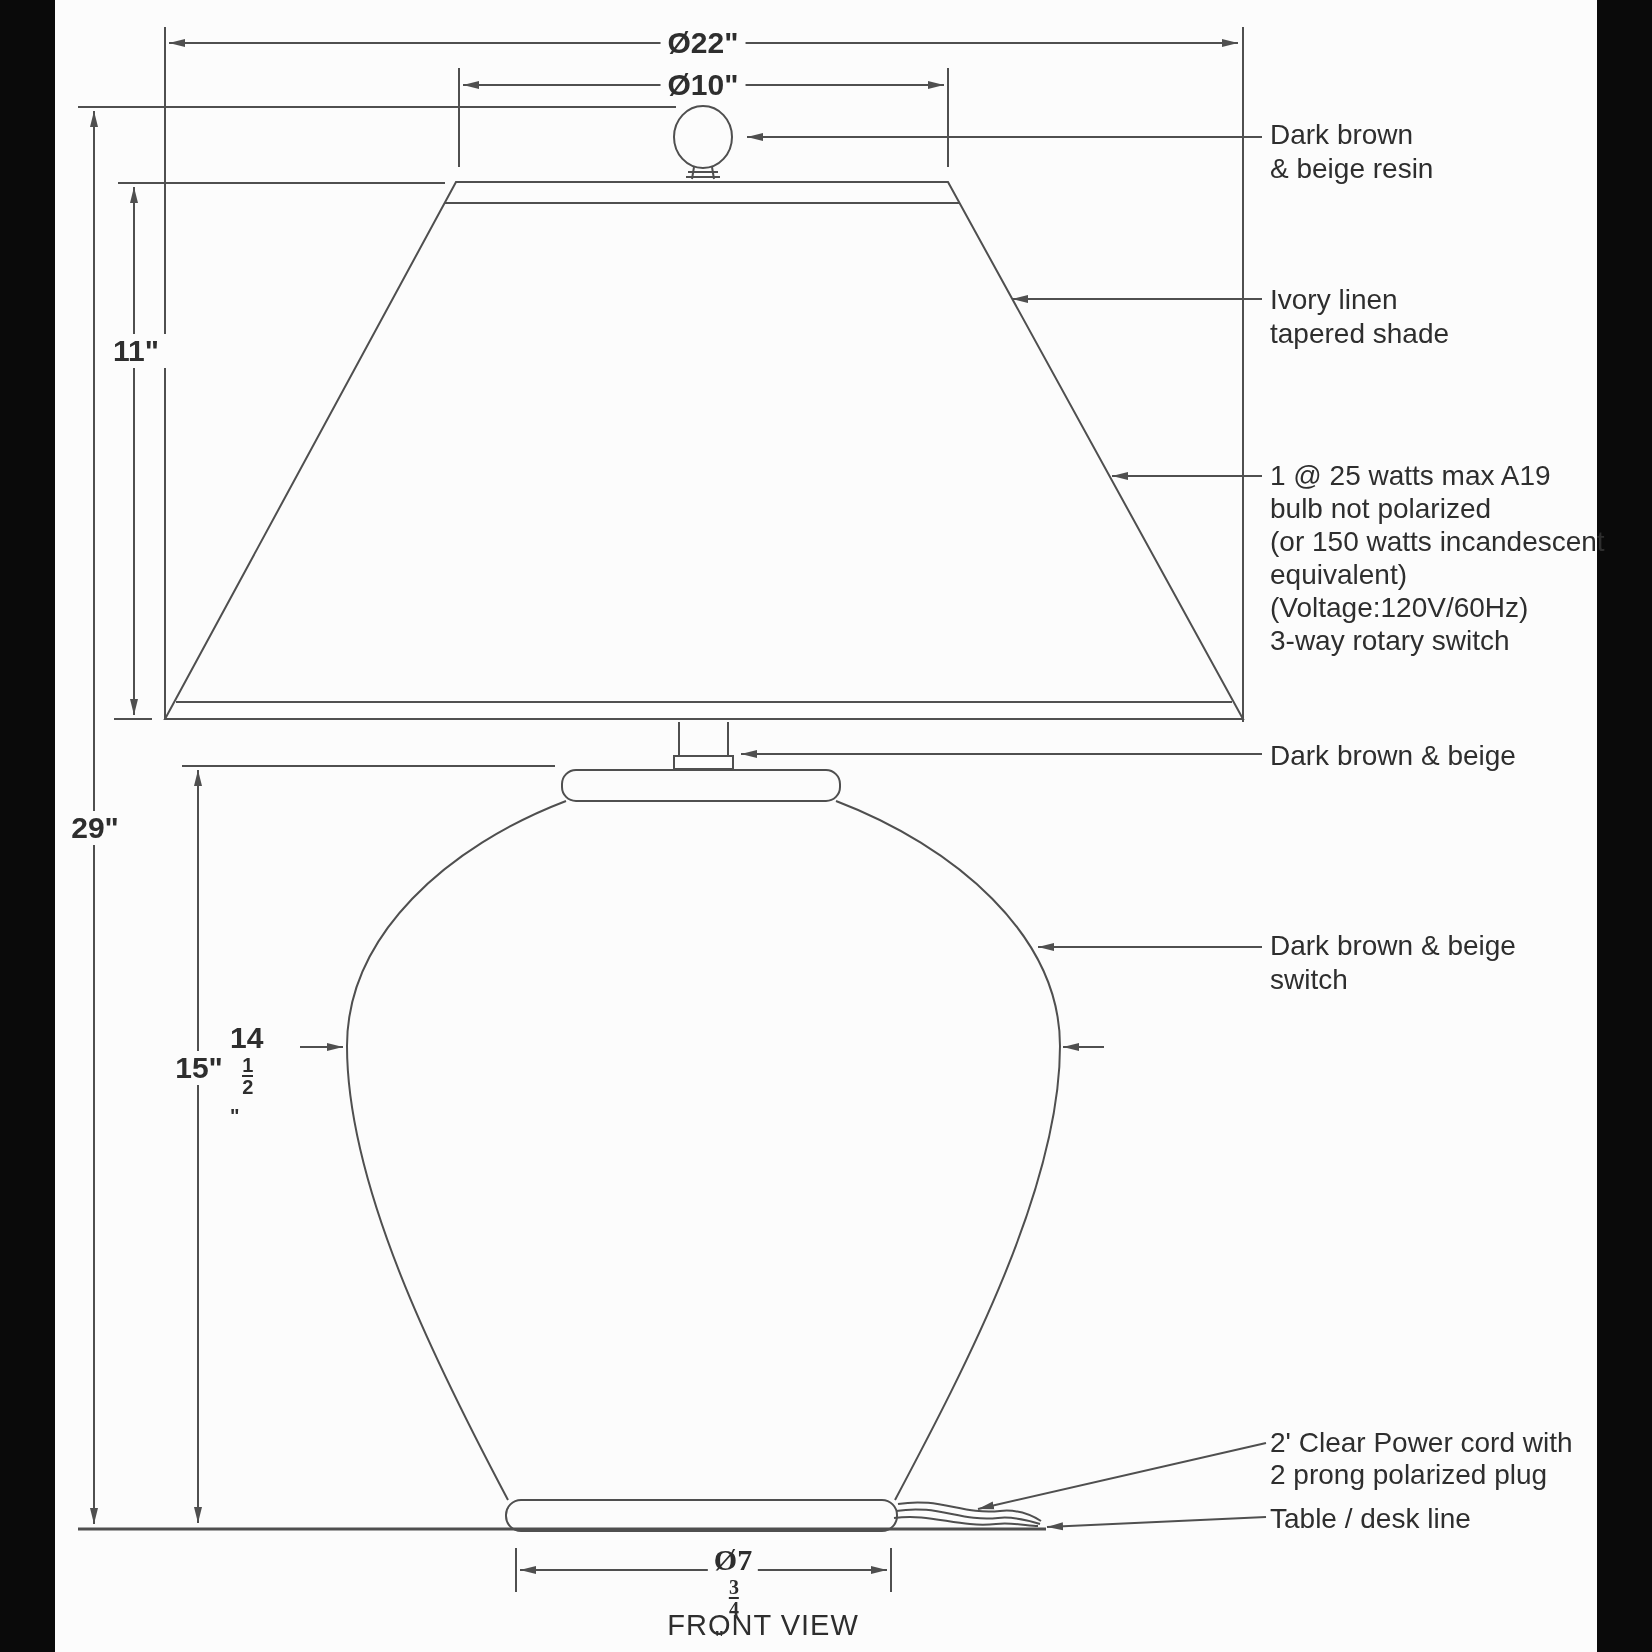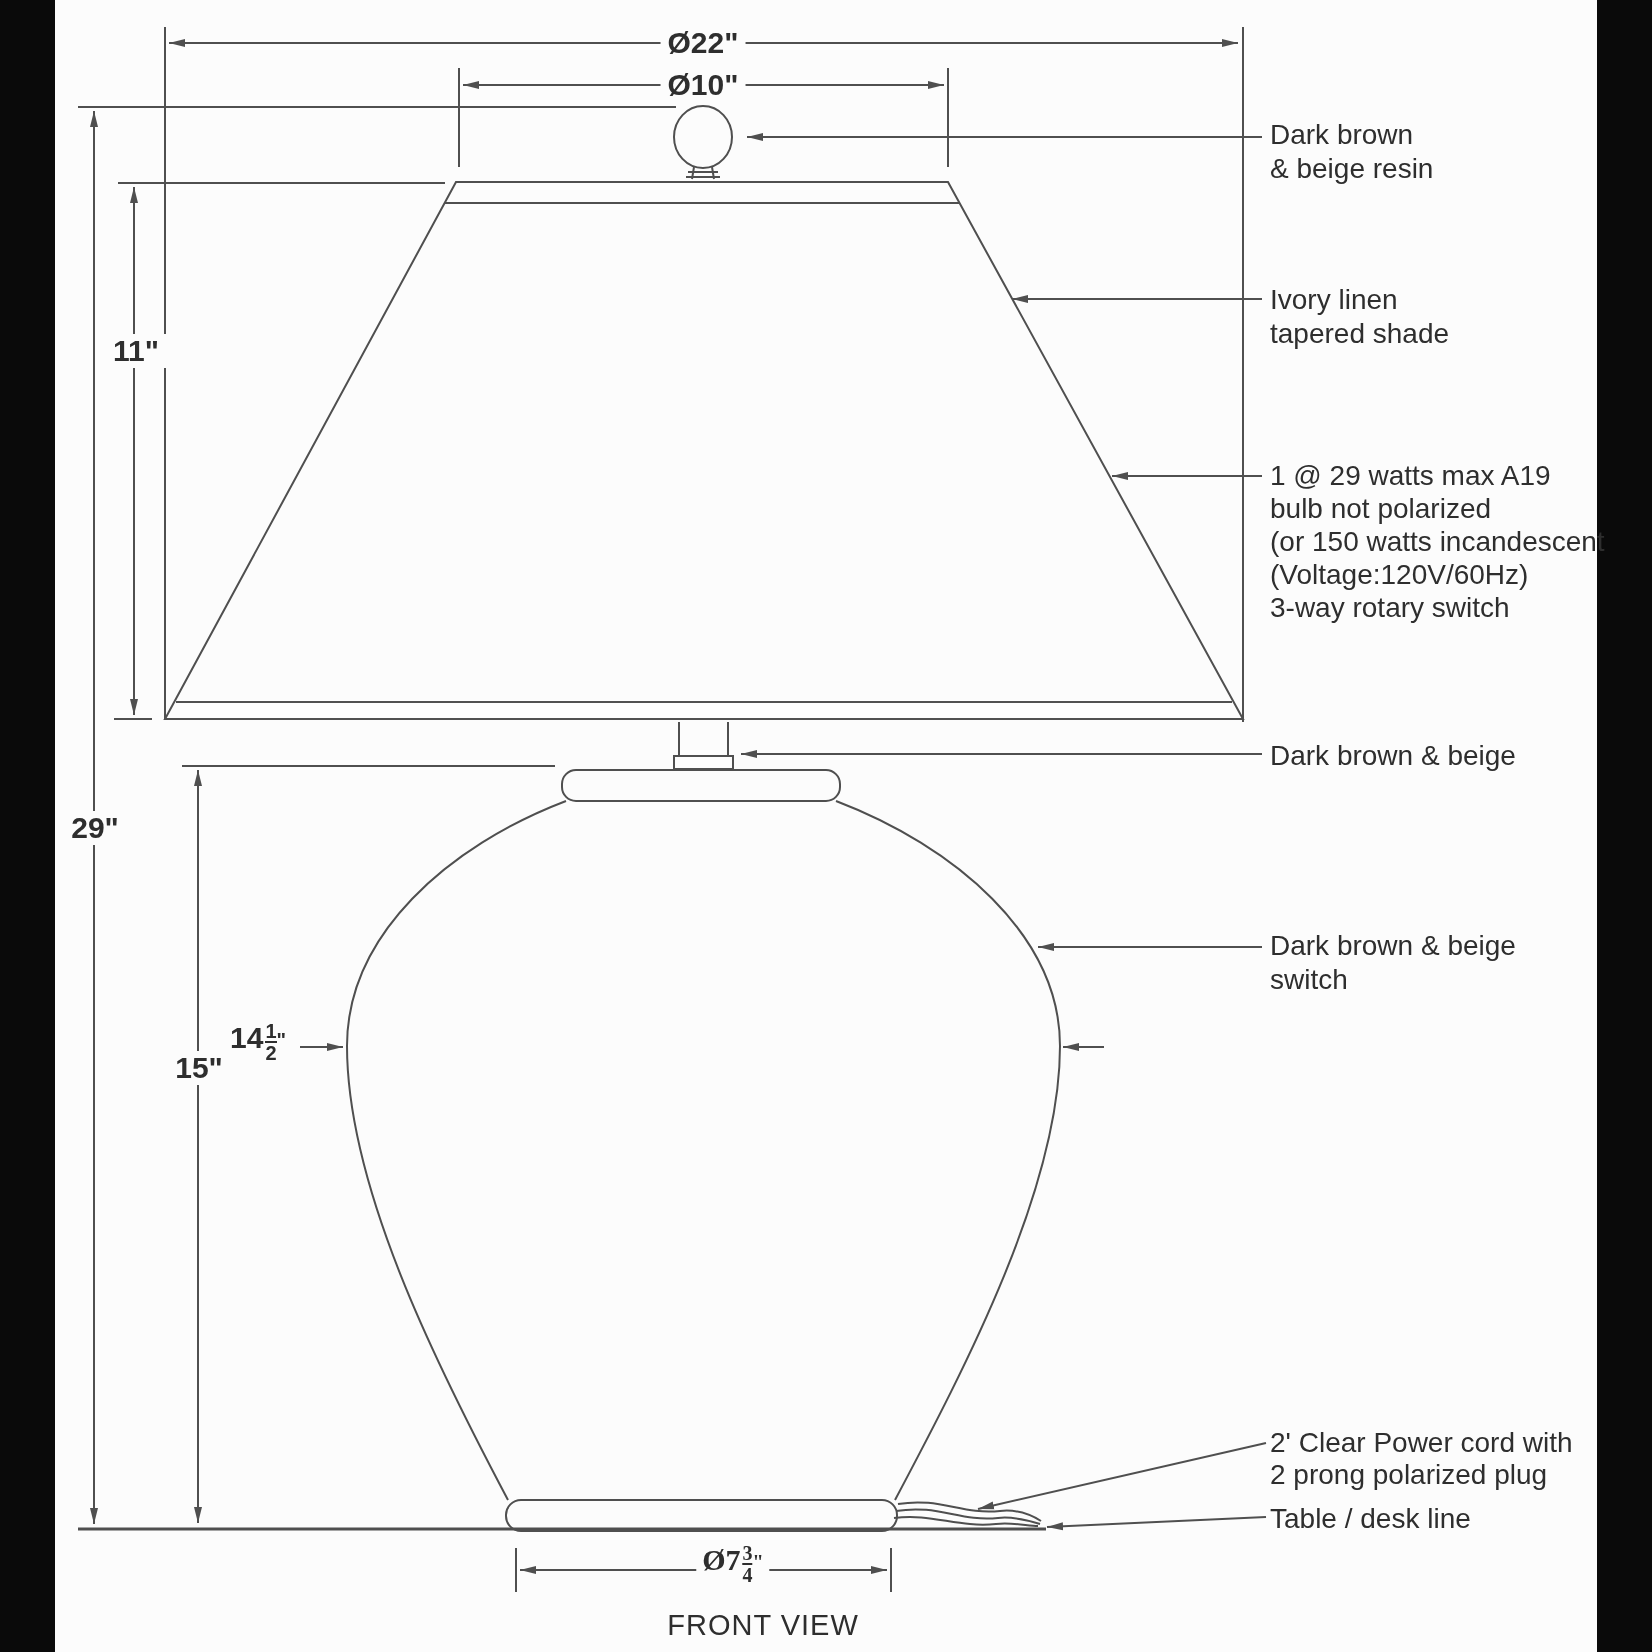--- a/index.html
+++ b/index.html
@@ -12,22 +12,22 @@
   .band.left{left:0;} .band.right{left:1597px;}
   svg.draw{position:absolute;left:0;top:0;z-index:1;}
   svg.draw *{vector-effect:non-scaling-stroke;}
   .ln{stroke:var(--line);stroke-width:2;fill:none;}
   .ln.thick{stroke-width:3;}
   .arrmark{fill:var(--line);}
   .lbl{position:absolute;z-index:2;color:var(--text);font-size:28px;line-height:34px;white-space:nowrap;}
   .dimlbl{font-size:30px;font-weight:700;background:var(--bg);padding:0 7px;transform:translateX(-50%);}
   .bulb{line-height:33px;}
   .cordlbl{line-height:32px;}
-  .fracrow{display:inline-flex;align-items:flex-start;font-size:30px;font-weight:700;
-           background:var(--bg);padding:0 6px;}
+  .fracrow{display:inline-flex;align-items:center;font-size:30px;font-weight:700;
+           background:var(--bg);padding:0 6px;flex-direction:column;}
   .frac{display:inline-flex;flex-direction:column;text-align:center;
         font-size:20px;line-height:20px;font-weight:700;margin-left:2px;}
   .frac .den{border-top:2px solid var(--text);}
   .unit{font-size:20px;align-self:flex-start;margin-top:2px;}
   .centerx{transform:translateX(-50%);}
   .view{font-size:29px;letter-spacing:1px;}
 </style>
 </head>
 <body>
 
@@ -123,23 +123,24 @@
     <div>Dark brown</div>
     <div>&amp; beige resin</div>
   </div>
 
   <div class="lbl" style="left:1270px;top:283px;">
     <div>Ivory linen</div>
     <div>tapered shade</div>
   </div>
 
   <div class="lbl bulb" style="left:1270px;top:459px;">
-    <div>1 @ 29 watts max A19</div>
+    <div>1 @ 25 watts max A19</div>
     <div>bulb not polarized</div>
     <div>(or 150 watts incandescent</div>
+    <div>equivalent)</div>
     <div>(Voltage:120V/60Hz)</div>
     <div>3-way rotary switch</div>
   </div>
 
   <div class="lbl" style="left:1270px;top:739px;">Dark brown &amp; beige</div>
 
   <div class="lbl" style="left:1270px;top:929px;">
     <div>Dark brown &amp; beige</div>
     <div>switch</div>
   </div>

